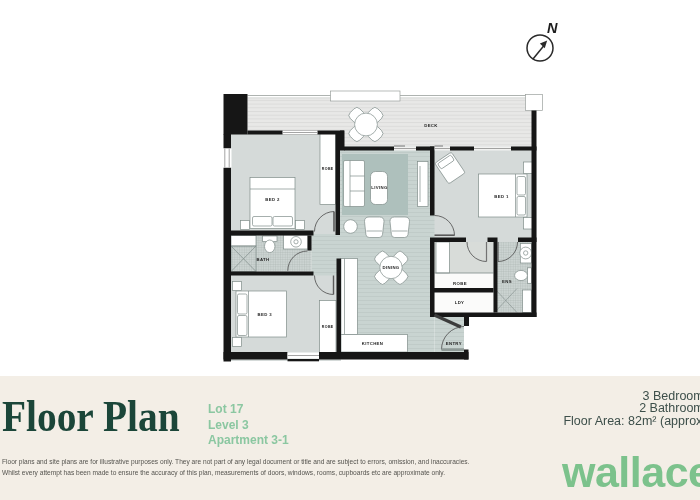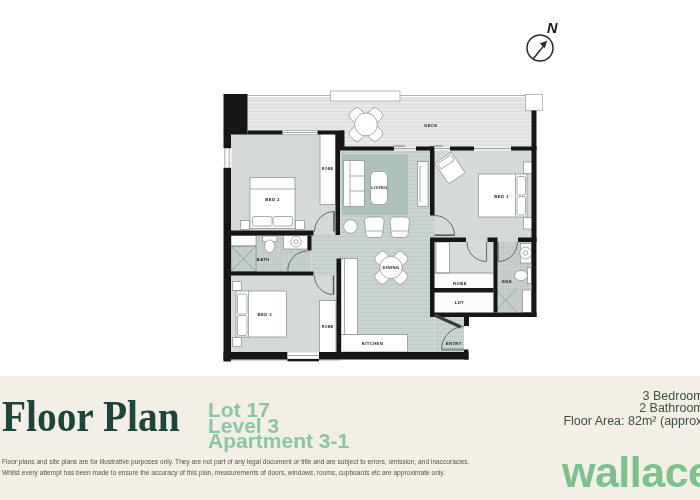--- a/index.html
+++ b/index.html
@@ -1,21 +1,21 @@
 <!DOCTYPE html>
 <html><head>
 <meta charset="utf-8">
 <style>
   html,body{margin:0;padding:0;}
   #page{position:relative;width:700px;height:500px;background:#ffffff;overflow:hidden;
         font-family:"Liberation Sans", sans-serif;}
   #band{position:absolute;left:0;top:376px;width:700px;height:124px;background:#f3eee6;}
   #title{position:absolute;left:2px;top:394px;transform:scaleX(0.875);transform-origin:0 0;font-family:"Liberation Serif",serif;
          font-weight:bold;font-size:45px;line-height:1;color:#1b4639;}
-  #lot{position:absolute;left:208px;top:402px;font-weight:bold;font-size:21px;
+  #lot{position:absolute;left:208px;top:402px;font-weight:bold;font-size:12px;
        line-height:15.5px;color:#8bc7a1;}
   #info{position:absolute;right:-10px;top:390px;text-align:right;font-size:12.5px;
         line-height:12.3px;color:#3d4f4a;}
   #disc{position:absolute;left:2px;top:455.5px;font-size:6.6px;line-height:11px;color:#55544f;}
   #logo{position:absolute;left:562px;top:451px;font-weight:bold;font-size:43px;
         line-height:43px;letter-spacing:-0.5px;color:#7cc28c;}
 </style>
 </head>
 <body>
 <div id="page">

